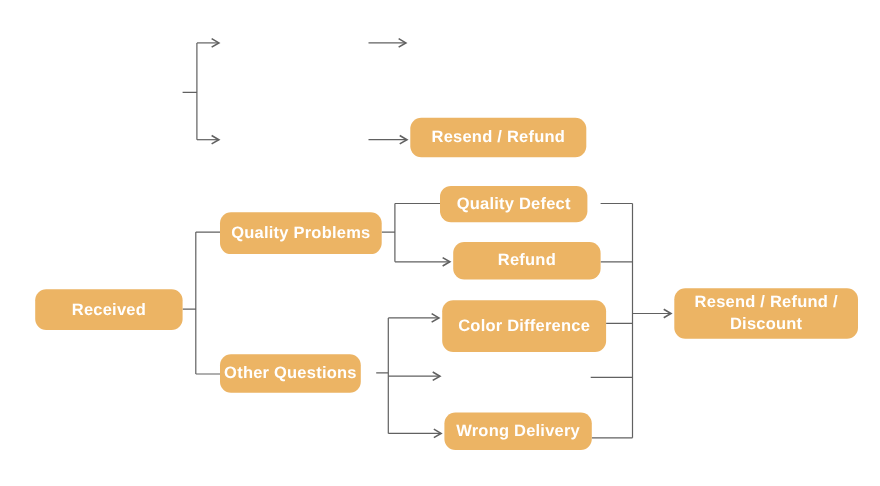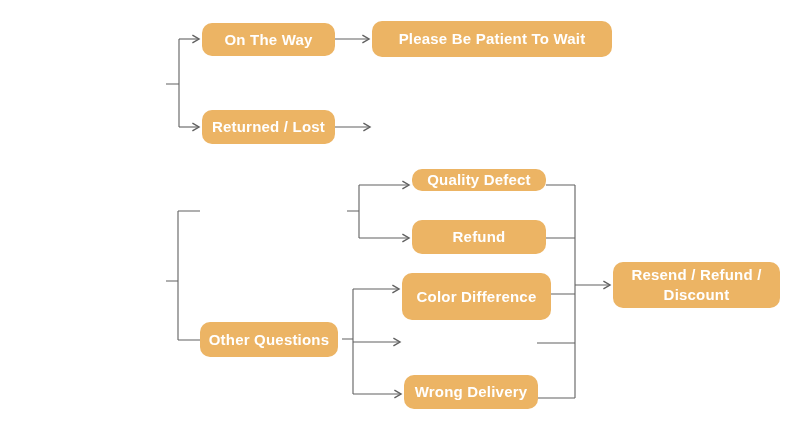--- a/index.html
+++ b/index.html
@@ -79,32 +79,32 @@
     <path class="edge" d="M342,339 H353 M353,289 V394"></path>
     <path class="edge" d="M353,289 H399" marker-end="url(#arrowhead)"></path>
     <path class="edge" d="M353,342 H400" marker-end="url(#arrowhead)"></path>
     <path class="edge" d="M353,394 H401" marker-end="url(#arrowhead)"></path>
 
     <path class="edge" d="M546,185 H575 M546,238 H575 M551,294 H575 M537,343 H575 M538,398 H575 M575,185 V398"></path>
     <path class="edge" d="M575,285 H610" marker-end="url(#arrowhead)"></path>
   </svg>
 
 
-  <div class="node" style="left:202px;top:23px;width:133px;height:33px">On The Way</div>
-
-  <div class="node" style="left:372px;top:21px;width:240px;height:36px">Please Be Patient To Wait</div>
-
-  <div class="node" style="left:202px;top:110px;width:133px;height:34px">Returned / Lost</div>
 
 
 
+  <div class="node" style="left:373px;top:107px;width:160px;height:36px">Resend / Refund</div>
 
-  <div class="node" style="left:200px;top:322px;width:138px;height:35px">Other Questions</div>
+  <div class="node" style="left:32px;top:263px;width:134px;height:37px">Received</div>
 
-  <div class="node" style="left:412px;top:169px;width:134px;height:22px">Quality Defect</div>
+  <div class="node" style="left:200px;top:193px;width:147px;height:38px">Quality Problems</div>
+
+  <div class="node" style="left:200px;top:322px;width:128px;height:35px">Other Questions</div>
+
+  <div class="node" style="left:400px;top:169px;width:134px;height:33px">Quality Defect</div>
 
   <div class="node" style="left:412px;top:220px;width:134px;height:34px">Refund</div>
 
   <div class="node" style="left:402px;top:273px;width:149px;height:47px">Color Difference</div>
 
 
   <div class="node wrap" style="left:613px;top:262px;width:167px;height:46px">Resend / Refund / Discount</div>
 
   <div class="node" style="left:404px;top:375px;width:134px;height:34px">Wrong Delivery</div>
 

